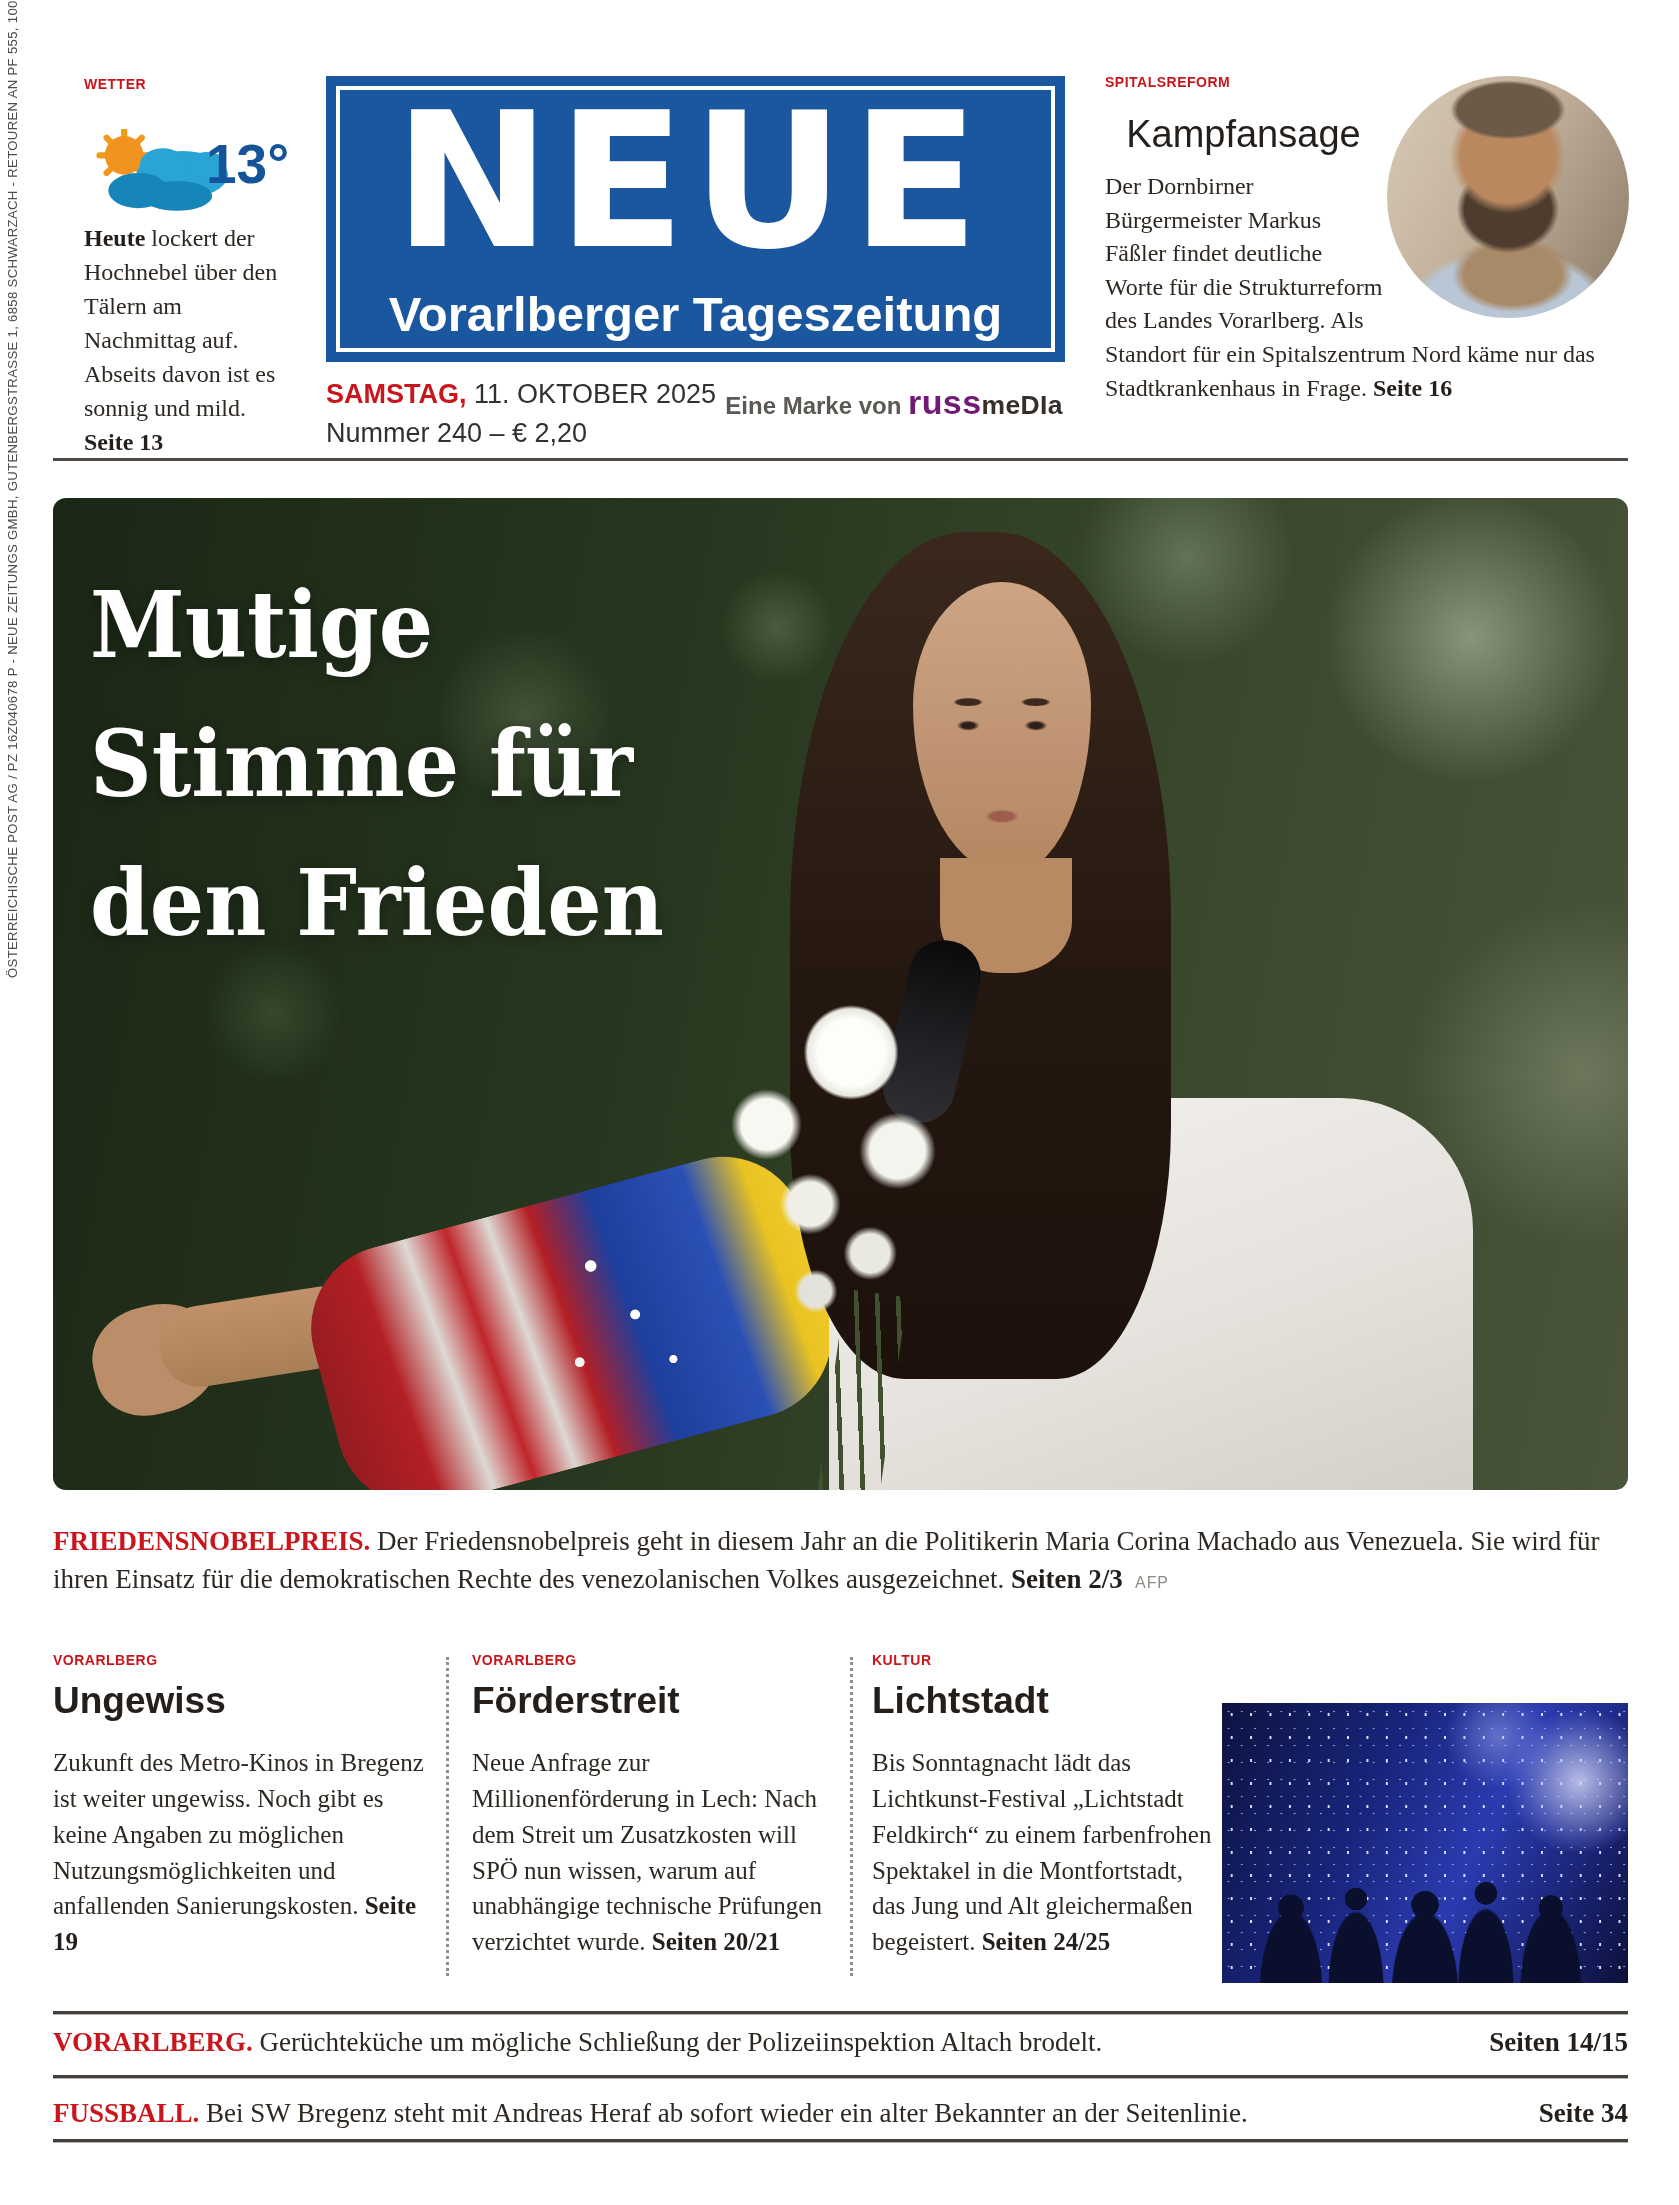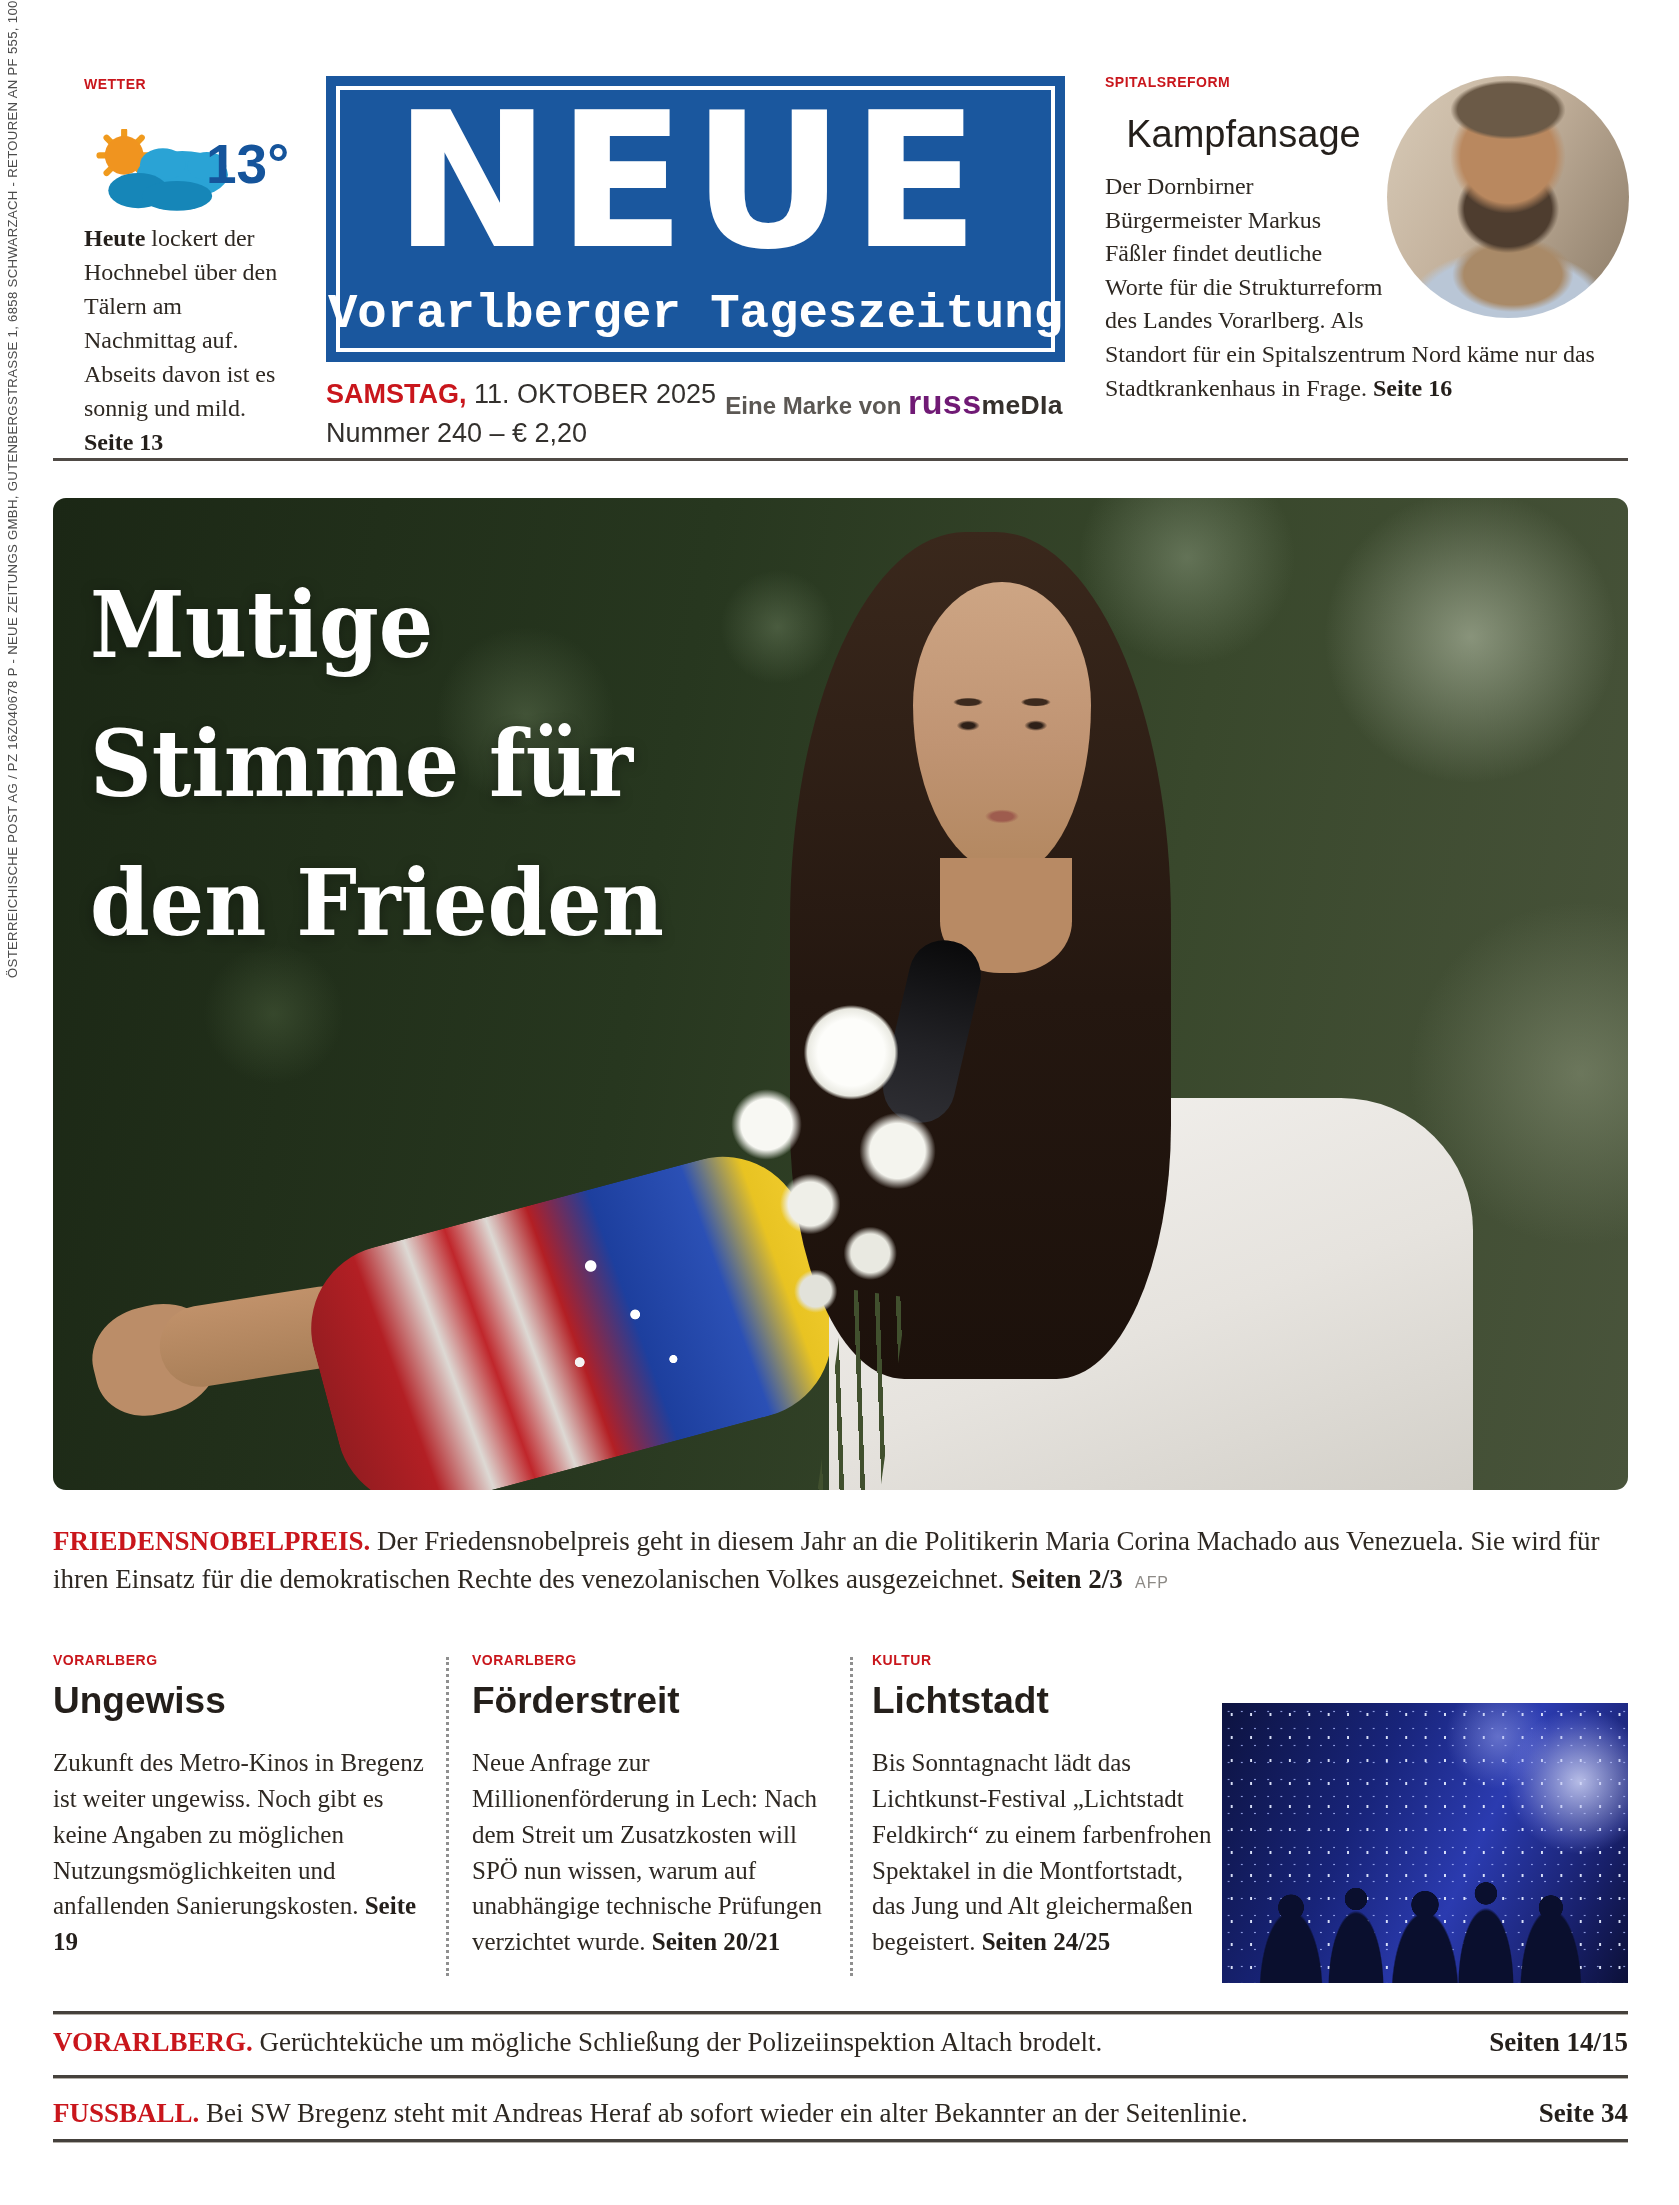--- a/index.html
+++ b/index.html
@@ -41,21 +41,21 @@
   .logo-box::before {
     content:""; position:absolute; inset:9.7px; border:4.4px solid #fff; pointer-events:none;
   }
   .logo-title {
     position:absolute; left:0; right:11px; top:14px; text-align:center;
     font-family:"DejaVu Sans", sans-serif; font-weight:bold; font-size:187px;
     line-height:0.98; color:#fff; letter-spacing:7px;
   }
   .logo-sub {
     position:absolute; left:0; right:0; top:210px; text-align:center;
-    font-family:Liberation Mono, monospace; font-weight:bold; font-size:49px; color:#fff;
+    font-family:Liberation Sans, sans-serif; font-weight:bold; font-size:49px; color:#fff;
   }
   .dateline {
     position:absolute; left:326px; top:379px;
     font-family:"Liberation Sans", sans-serif; font-size:27px; color:#33302d;
   }
   .dateline .day { color:#c9161c; font-weight:bold; }
   .issue-line {
     position:absolute; left:326px; top:418px;
     font-family:"Liberation Sans", sans-serif; font-size:27px; color:#33302d;
   }

